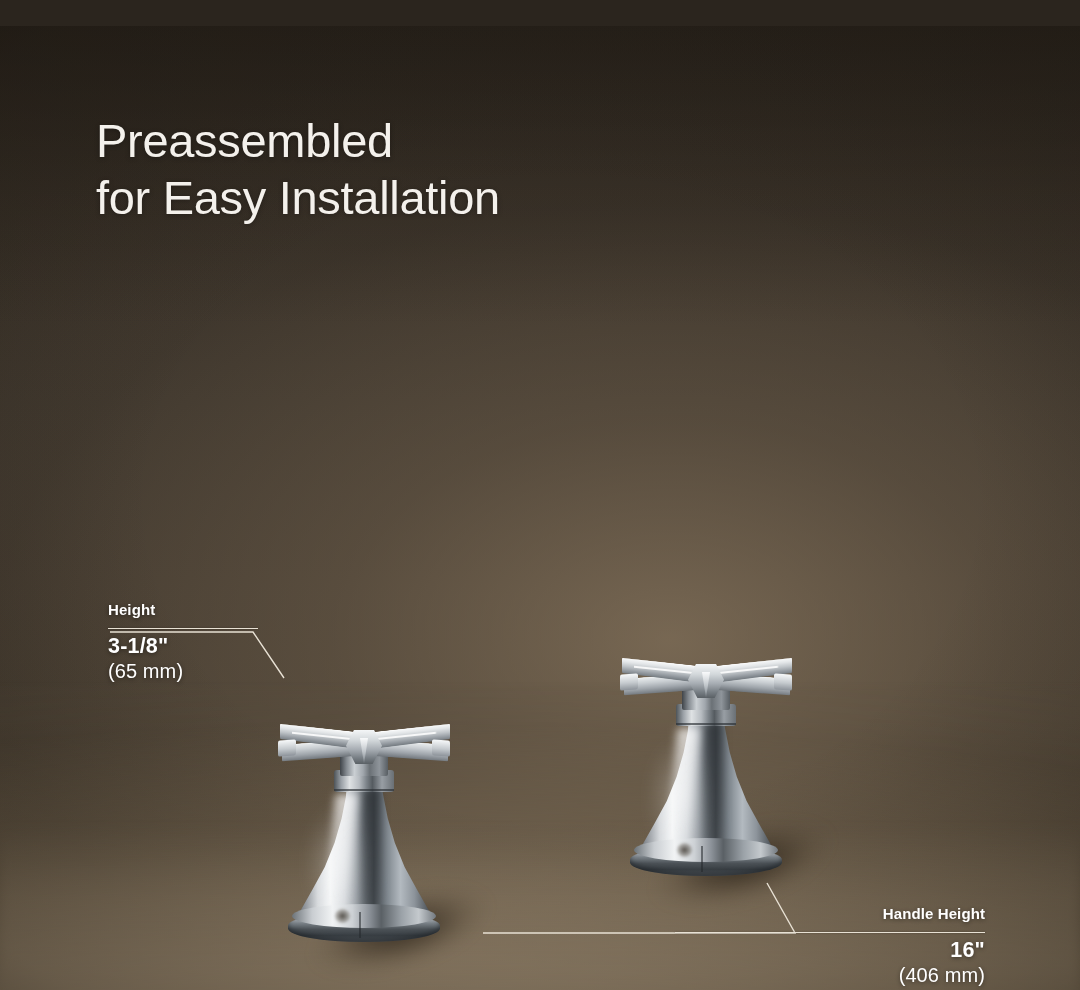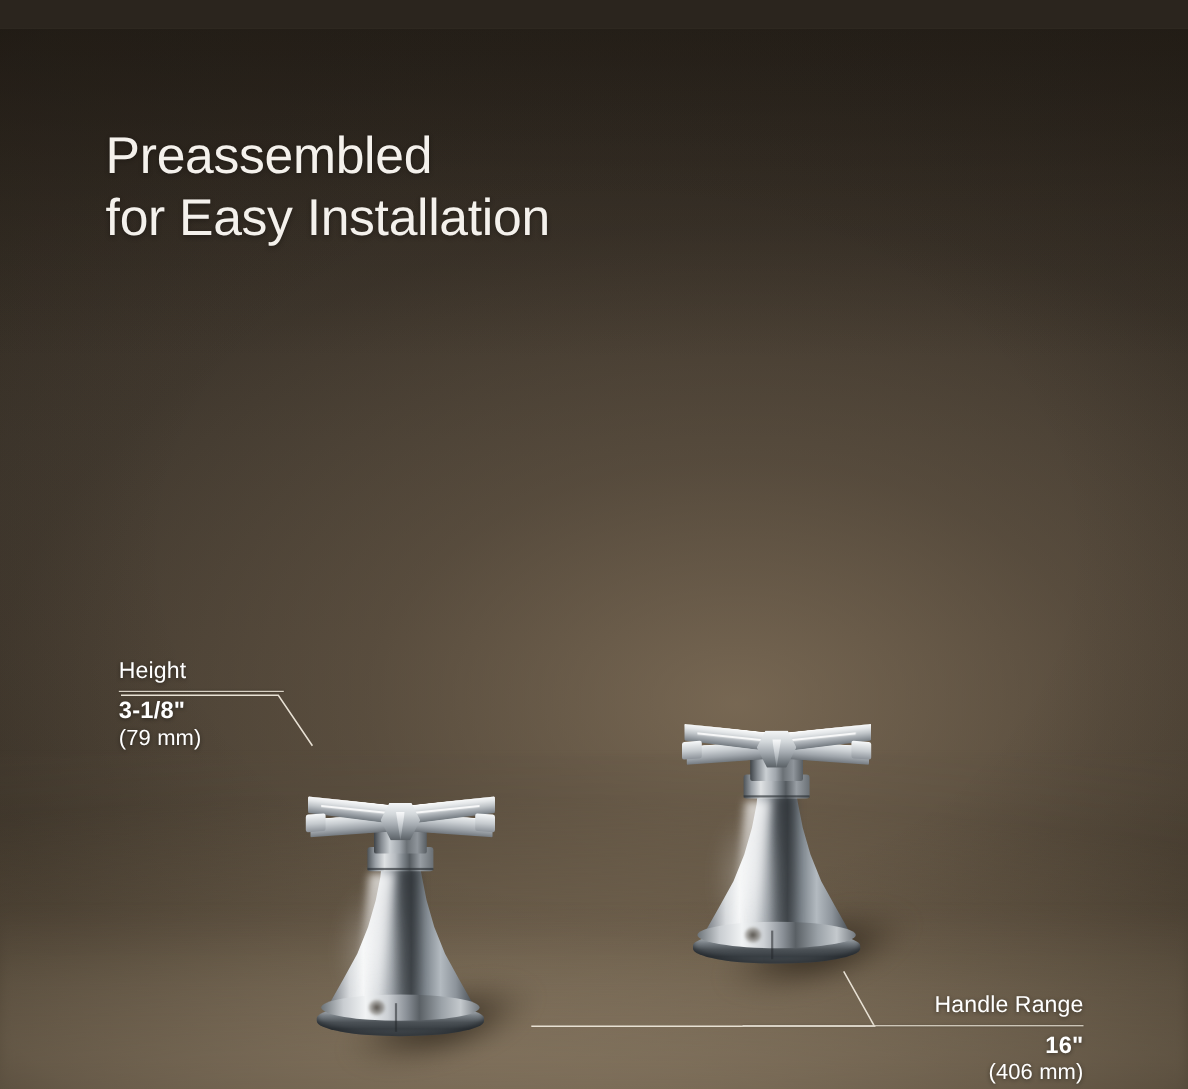--- a/index.html
+++ b/index.html
@@ -108,22 +108,22 @@
     text-align: left;
   }
   #range-callout {
     left: 675px;
     top: 876px;
     width: 310px;
     text-align: right;
   }
 
   .co-title {
-    font-size: 21px;
-    font-weight: 400;
+    font-size: 15px;
+    font-weight: 700;
     letter-spacing: 0.1px;
     line-height: 24px;
     text-shadow: 0 1px 4px rgba(0,0,0,0.45);
   }
   .co-rule {
     height: 1px;
     background: #e8e1d4;
     margin: 6px 0 5px 0;
     box-shadow: 0 0 2px rgba(0,0,0,0.35);
   }
@@ -469,23 +469,23 @@
 
   <svg id="leaders" width="1080" height="990" viewBox="0 0 1080 990">
     <polyline points="110,606 253,606 284,652" fill="none" stroke="#e8e1d4" stroke-width="1.4"></polyline>
     <polyline points="483,907 795,907 767,857" fill="none" stroke="#e8e1d4" stroke-width="1.4"></polyline>
   </svg>
 
   <div class="callout-text" id="height-callout">
     <div class="co-title">Height</div>
     <div class="co-rule"></div>
     <div class="co-primary">3-1/8"</div>
-    <div class="co-secondary">(79 mm)</div>
+    <div class="co-secondary">(65 mm)</div>
   </div>
 
   <div class="callout-text" id="range-callout">
-    <div class="co-title">Handle Range</div>
+    <div class="co-title">Handle Height</div>
     <div class="co-rule"></div>
     <div class="co-primary">16"</div>
     <div class="co-secondary">(406 mm)</div>
   </div>
 
 </div>
 
 </body></html>

